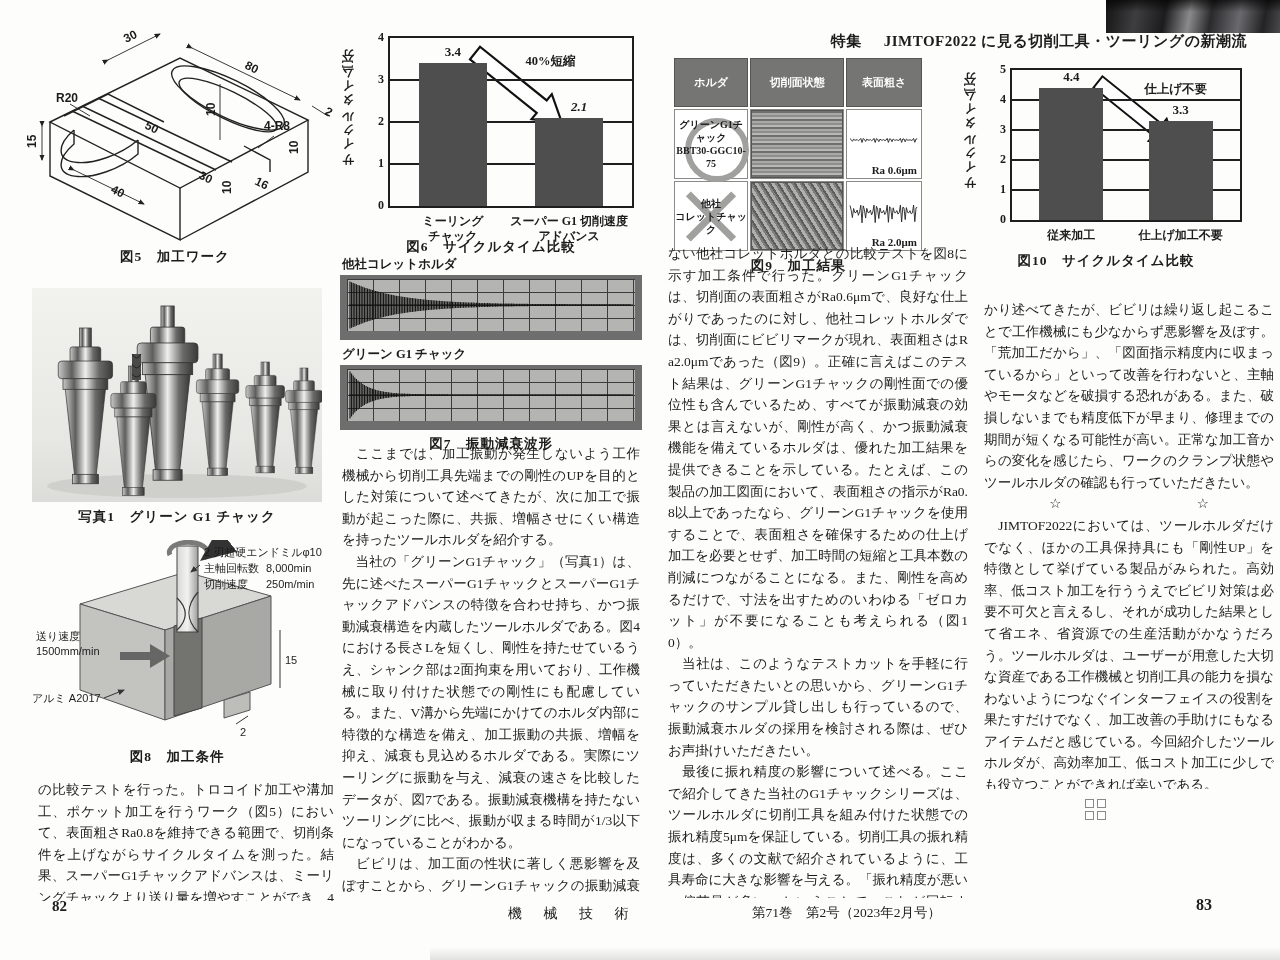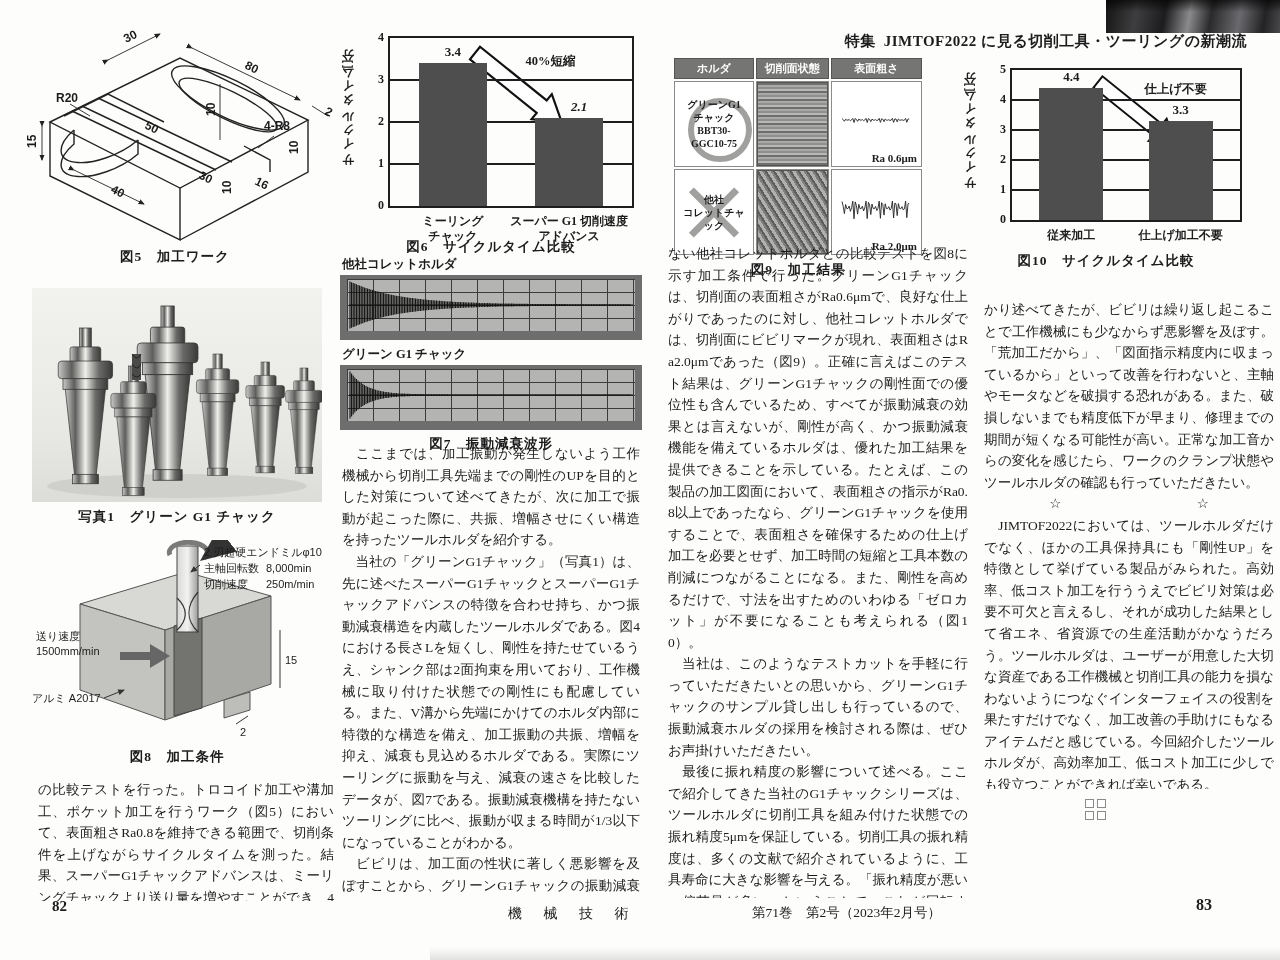--- a/index.html
+++ b/index.html
@@ -31,37 +31,37 @@
   .wavelabel{font-size:12.5px;font-weight:bold;margin:0 0 2px 2px;}
   .wavepanel{background:#6e6e6e;padding:4px 7px 9px 7px;}
   .waveplot{position:relative;width:288px;height:52px;background:#b4b4b2;
       background-image:linear-gradient(#3c3c3c 1px,transparent 1px),
                        linear-gradient(90deg,#3c3c3c 1px,transparent 1px);
       background-size:26px 13px;}
   .waveplot svg{position:absolute;left:0;top:0;}
   
   .t9{border-collapse:separate;border-spacing:2px;}
   .t9 th{background:#757573;color:#fff;font-size:11px;font-weight:bold;
-      padding:2px 0;border:1px solid #555;font-family:"Liberation Sans",sans-serif;}
+      padding:16px 0;border:1px solid #555;font-family:"Liberation Sans",sans-serif;}
   .t9 td{border:1px solid #8a8a8a;background:#fff;width:74px;height:68px;
-      padding:8px;position:relative;text-align:center;vertical-align:middle;}
+      padding:0;position:relative;text-align:center;vertical-align:middle;}
   .t9 .holdertxt{position:relative;z-index:2;font-size:10px;line-height:13px;font-weight:bold;}
   .ringmark{position:absolute;left:50%;top:50%;width:52px;height:52px;margin:-26px 0 0 -26px;
       border:6px solid #a0a09e;border-radius:50%;z-index:1;}
   .xmark{position:absolute;left:50%;top:50%;width:64px;height:7px;margin:-3px 0 0 -32px;
       background:#a0a09e;z-index:1;}
   .surface{width:96px;}
   .surf1{position:absolute;inset:0;border:1px solid #555;
       background:repeating-linear-gradient(180deg,#6f6f6d 0 2px,#a9a9a7 2px 4px,#8e8e8c 4px 6px,#b8b8b6 6px 8px);}
   .surf2{position:absolute;inset:0;border:1px solid #555;
       background:repeating-linear-gradient(58deg,#5d5d5b 0 2px,#b0b0ae 2px 5px,#7e7e7c 5px 7px);}
   .ralabel{position:absolute;right:4px;bottom:2px;font-size:11px;font-weight:bold;z-index:2;}
   
   .feature{position:absolute;top:32px;right:33px;font-size:15px;font-weight:bold;letter-spacing:.5px;}
-  .feature .flabel{margin-right:8px;}
+  .feature .flabel{margin-right:22px;}
   .headstrip{position:absolute;left:1106px;top:0;width:174px;height:33px;
       background:linear-gradient(100deg,#141414 0%,#3e3e40 18%,#1c1c1e 34%,#8a8a8c 48%,#2a2a2c 60%,#6a6a6e 76%,#232325 90%,#4a4a4c 100%);}
   .headstrip:after{content:"";position:absolute;left:0;top:0;right:0;height:12px;
       background:linear-gradient(180deg,rgba(0,0,0,.65),rgba(0,0,0,0));}
   .pgnum{position:absolute;font-size:15px;font-weight:bold;}
   .footer{position:absolute;font-size:13.5px;}
   .endmark{position:absolute;display:grid;grid-template-columns:9px 9px;grid-gap:3px;}
   .endmark span{width:9px;height:9px;border:1.8px solid #8a8a8a;background:#fff;box-sizing:border-box;}
   .bottomshade{position:absolute;left:430px;top:947px;width:850px;height:13px;
       background:linear-gradient(180deg,rgba(130,130,130,0),rgba(130,130,130,.28));

